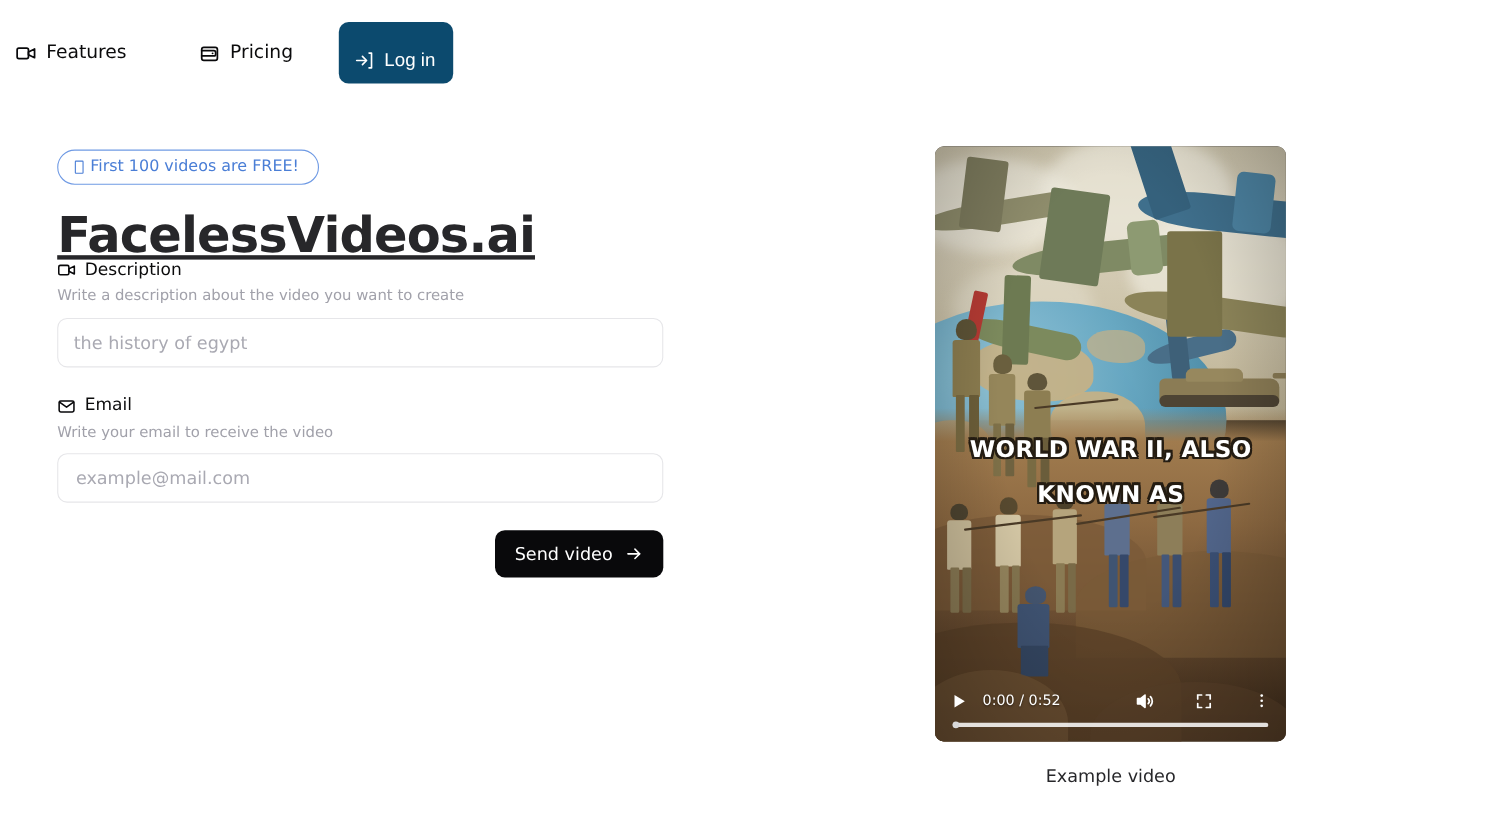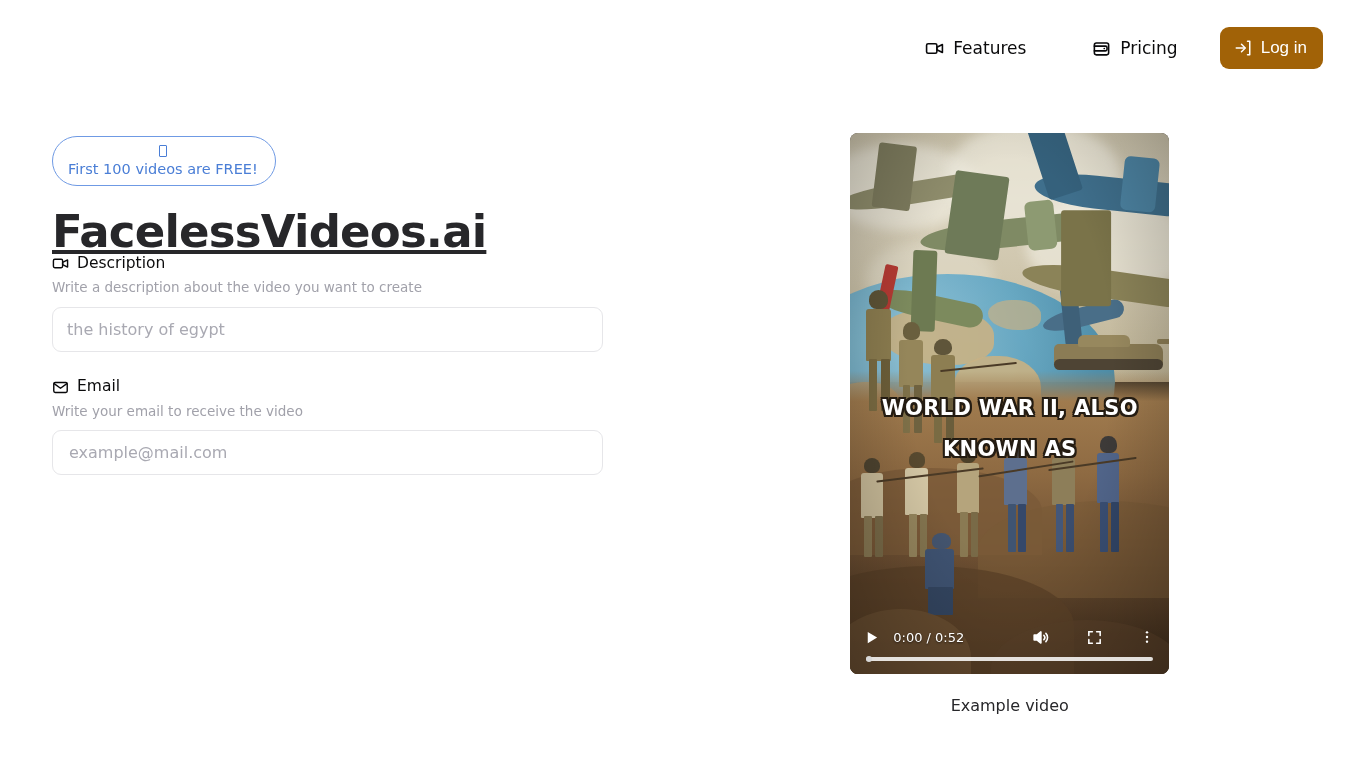--- a/index.html
+++ b/index.html
@@ -7,57 +7,56 @@
     width: 1360px; height: 764px;
     background: #ffffff;
     font-family: "DejaVu Sans", "Liberation Sans", sans-serif;
     overflow: hidden;
   }
   .page { position: relative; width: 1360px; height: 764px; background:#fff; }
 
   
   .header {
     position: absolute; top: 0; left: 0; right: 0; height: 96px;
-    display: flex; align-items: center; justify-content: flex-end;
+    display: flex; align-items: center; justify-content: flex-start;
     padding-right: 37px;
   }
   .nav { display: flex; align-items: center; gap: 0px; }
   .nav-link {
     display: flex; align-items: center; gap: 9px;
     font-size: 17px; color: #0b0b0c; text-decoration: none;
     padding: 8px 14px; border-radius: 8px; cursor: pointer;
     line-height: 1;
   }
   .nav-gap { width: 38px; }
   .login-btn {
     display: flex; align-items: center; gap: 9px;
-    background: #a16207; color: #fff;
+    background: #0c4a6e; color: #fff;
     font-size: 17px; font-weight: 500;
     border: none; border-radius: 9px;
-    padding: 11px 16px 11px 14px; cursor: pointer;
+    padding: 25px 16px 11px 14px; cursor: pointer;
     margin-left: 28px;
   }
   .icon { display: inline-flex; align-items: center; justify-content: center; flex: 0 0 auto; }
 
   
   .content {
     position: absolute; top: 96px; left: 0; width: 1360px; height: 668px;
     display: flex; align-items: flex-start;
   }
   .left-col { width: 860px; padding-left: 52px; padding-top: 40px; }
   .right-col { width: 516px; padding-top: 37px; }
 
   
   .badge {
     display: inline-flex; align-items: center; gap: 6px;
     border: 1px solid #6f9ae4; border-radius: 999px;
     color: #4a7ed6; font-size: 14.5px; font-weight: 500;
     padding: 7px 17px 8px 15px; cursor: pointer; background: #fff;
     line-height: 1;
-    flex-direction: column;
   }
   .tofu {
     display: inline-block; width: 8px; height: 12px;
     border: 1px solid #4a7ed6; border-radius: 1px;
     position: relative; top: 1px;
   }
 
   
   h1.hero-title {
     font-size: 45px; font-weight: 700; color: #27272a;
@@ -317,20 +316,31 @@
                 <path d="M3 6.5 L12 13 L21 6.5"></path>
               </svg>
             </span>
             <span>Email</span>
           </div>
           <div class="field-help">Write your email to receive the video</div>
 
           <input class="text-input" type="email" placeholder="example@mail.com" style="">
         </div>
 
+        <div class="submit-row">
+          <button class="send-btn">
+            <span>Send video</span>
+            <span class="icon">
+              <svg width="17" height="17" viewBox="0 0 24 24" fill="none" stroke="#ffffff" stroke-width="2" stroke-linecap="round" stroke-linejoin="round">
+                <path d="M4 12 h15"></path>
+                  <path d="M13 6 l6 6 l-6 6"></path>
+              </svg>
+            </span>
+          </button>
+        </div>
 
       </div>
     </div>
 
     <div class="right-col">
       <div class="video-wrap">
 
         <div class="video">
 
           <div class="vid-art">

